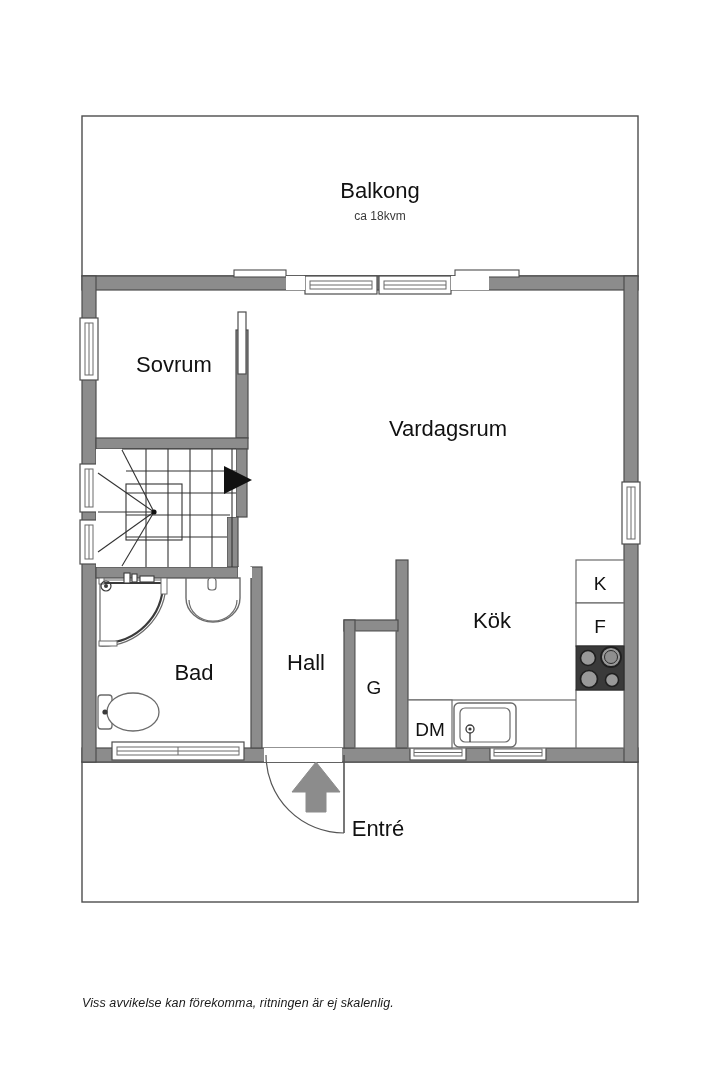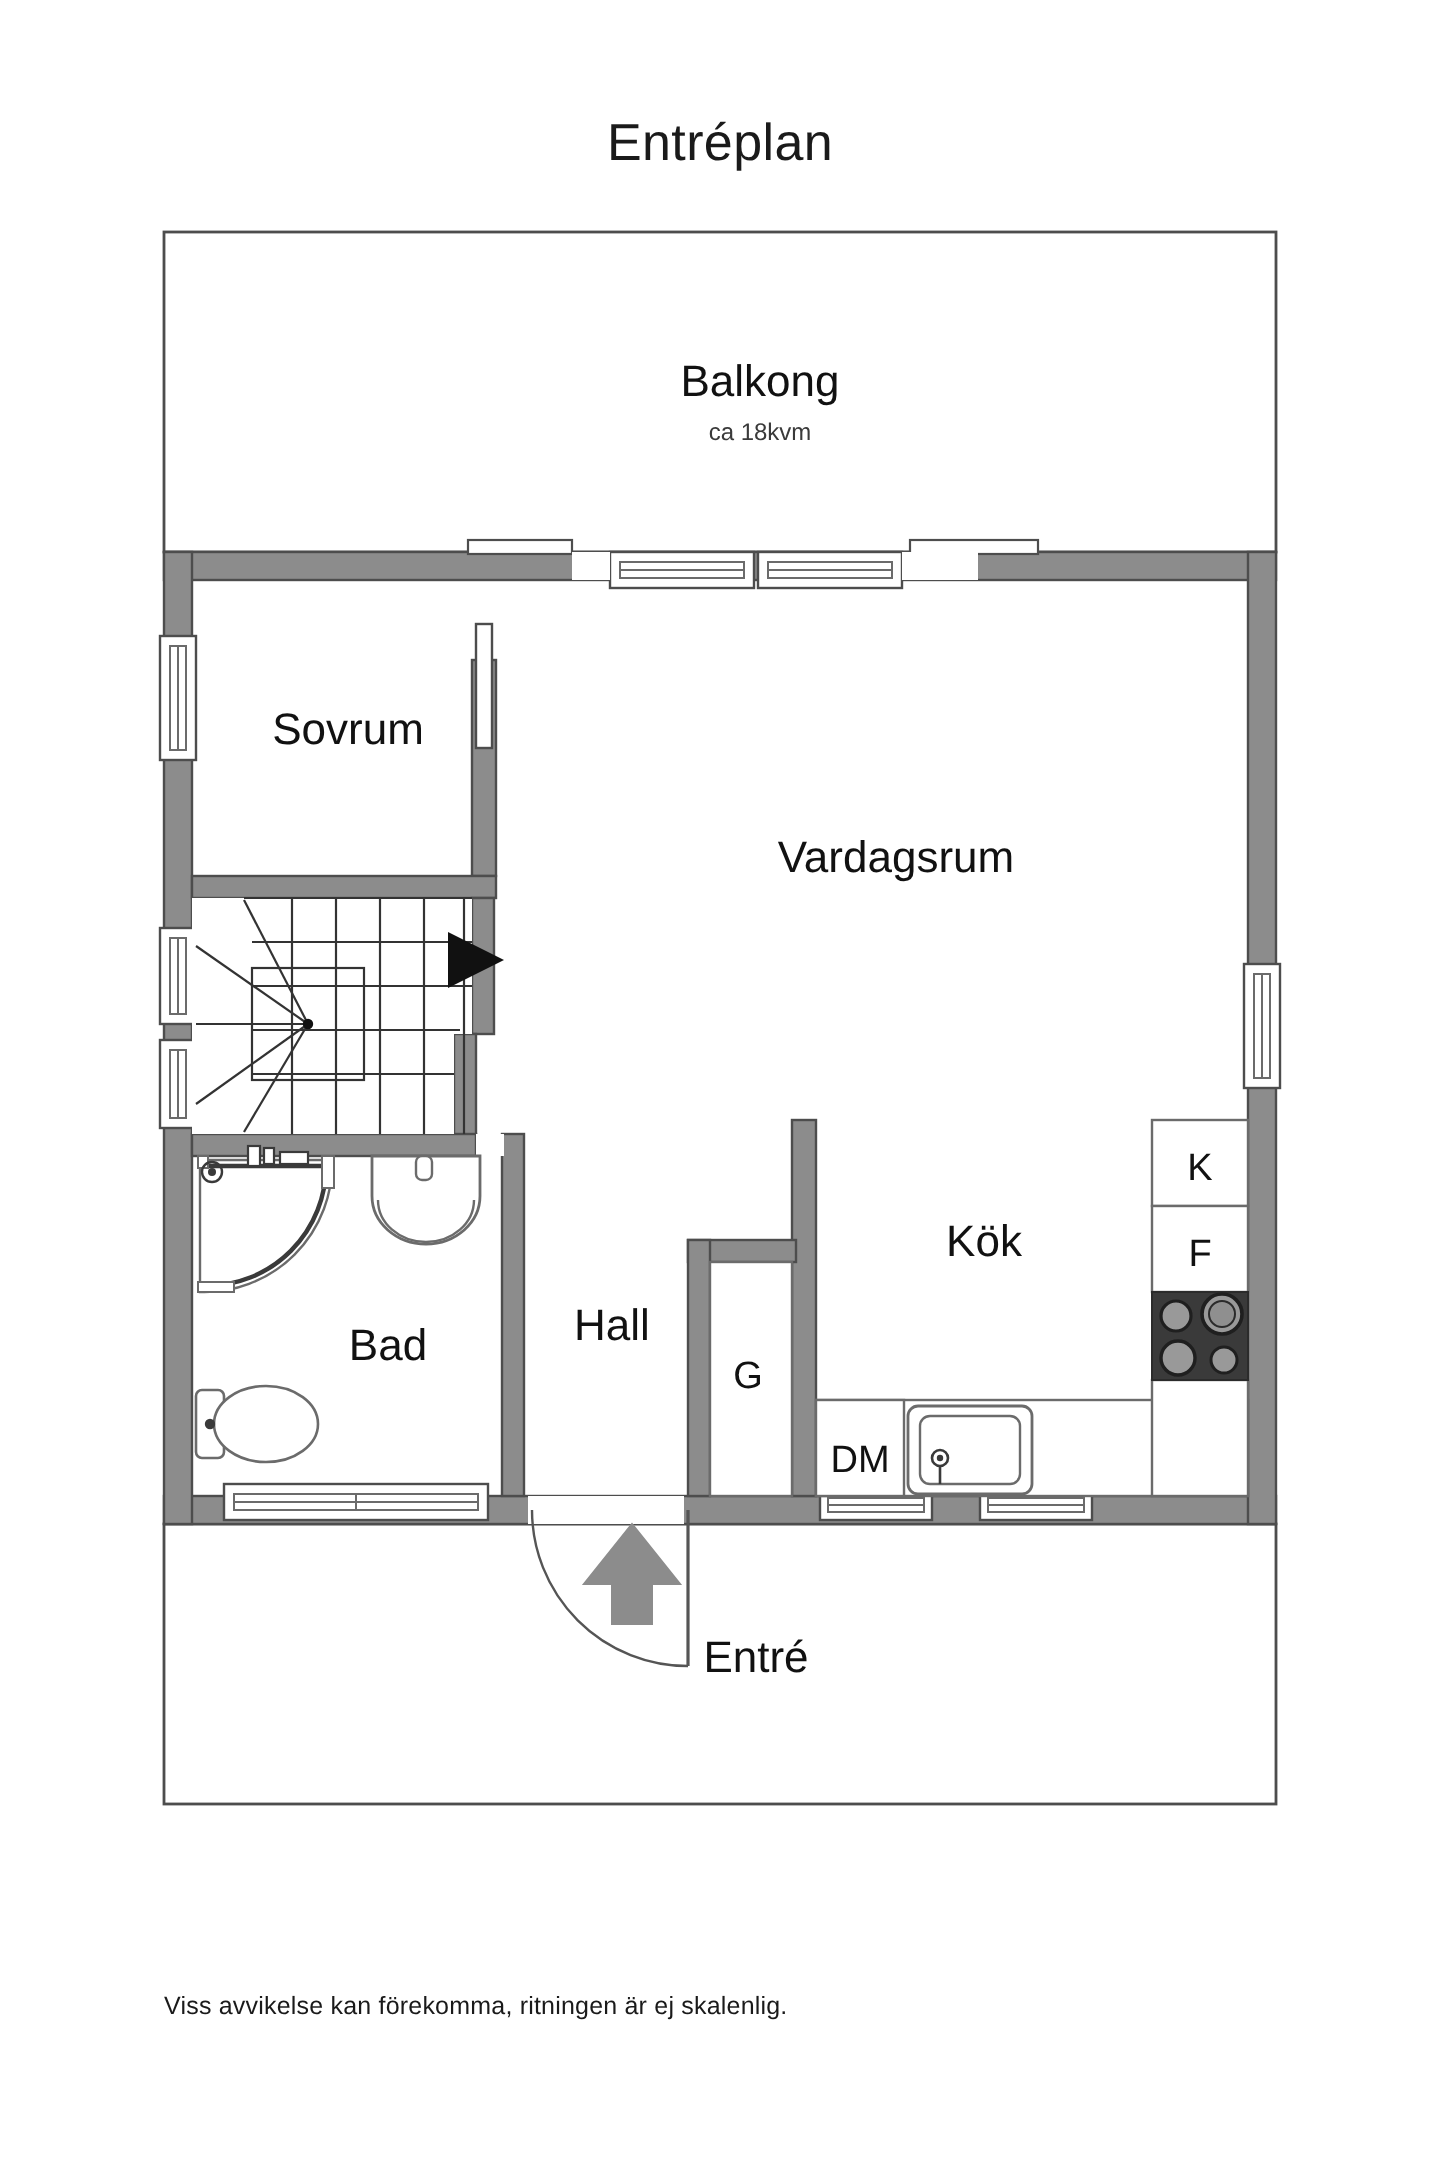--- a/index.html
+++ b/index.html
@@ -6,38 +6,37 @@
   body{width:720px;height:1080px;font-family:"Liberation Sans",sans-serif;color:#1a1a1a;overflow:hidden;}
   #root{position:relative;width:720px;height:1080px;}
 
   .plan-title{
     position:absolute; left:0; top:56px; width:720px; text-align:center;
     font-size:26px; font-weight:400; letter-spacing:.2px; color:#1a1a1a;
   }
 
   .footer-note{
     position:absolute; left:82px; top:996px; width:560px;
-    font-size:12.5px; color:#1a1a1a; letter-spacing:.1px;
+    font-size:12.5px; color:#1a1a1a; letter-spacing:.1px;font-style:italic;
   }
 
   
   .canvas{position:absolute; left:0; top:0; width:720px; height:1072px;}
   .canvas svg{display:block;}
 
   
   .rlabel{font-family:"Liberation Sans",sans-serif; fill:#111; font-size:22px; text-anchor:middle;}
   .rlabel.tiny{font-size:12px; fill:#3a3a3a;}
   .rlabel.app{font-size:19px;}
 </style>
 </head>
 <body>
 
 <div id="root">
 
-  <div class="plan-title">Entréplan</div>
 
   <div class="canvas">
   <svg width="720" height="1080" viewBox="0 0 720 1080" xmlns="http://www.w3.org/2000/svg">
 
     <g>
       <rect x="82" y="116" width="556" height="160" fill="#ffffff" stroke="#4d4d4d" stroke-width="1.4"></rect>
       <text class="rlabel" x="380" y="198" font-size="25">Balkong</text>
       <text class="rlabel tiny" x="380" y="220">ca 18kvm</text>
     </g>
 

